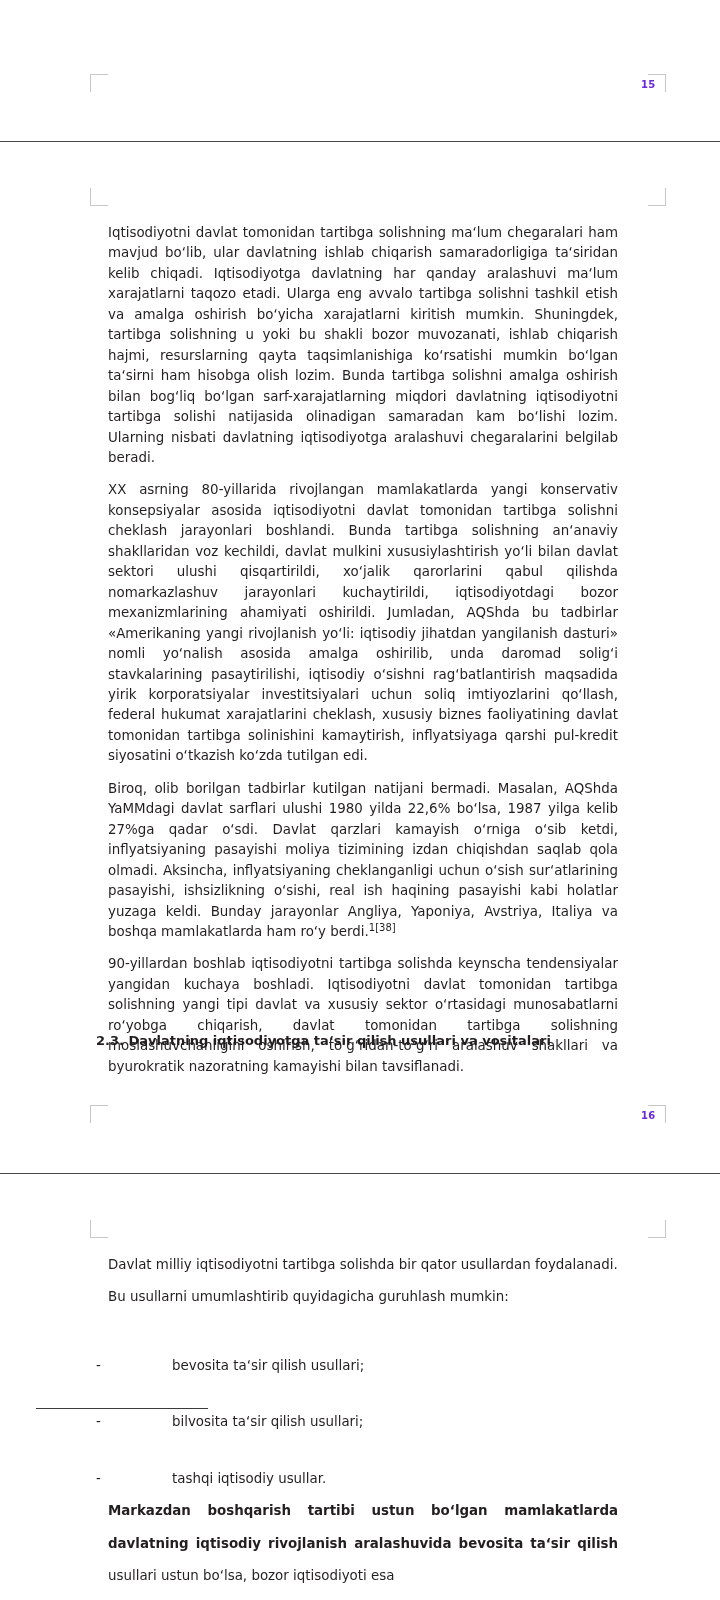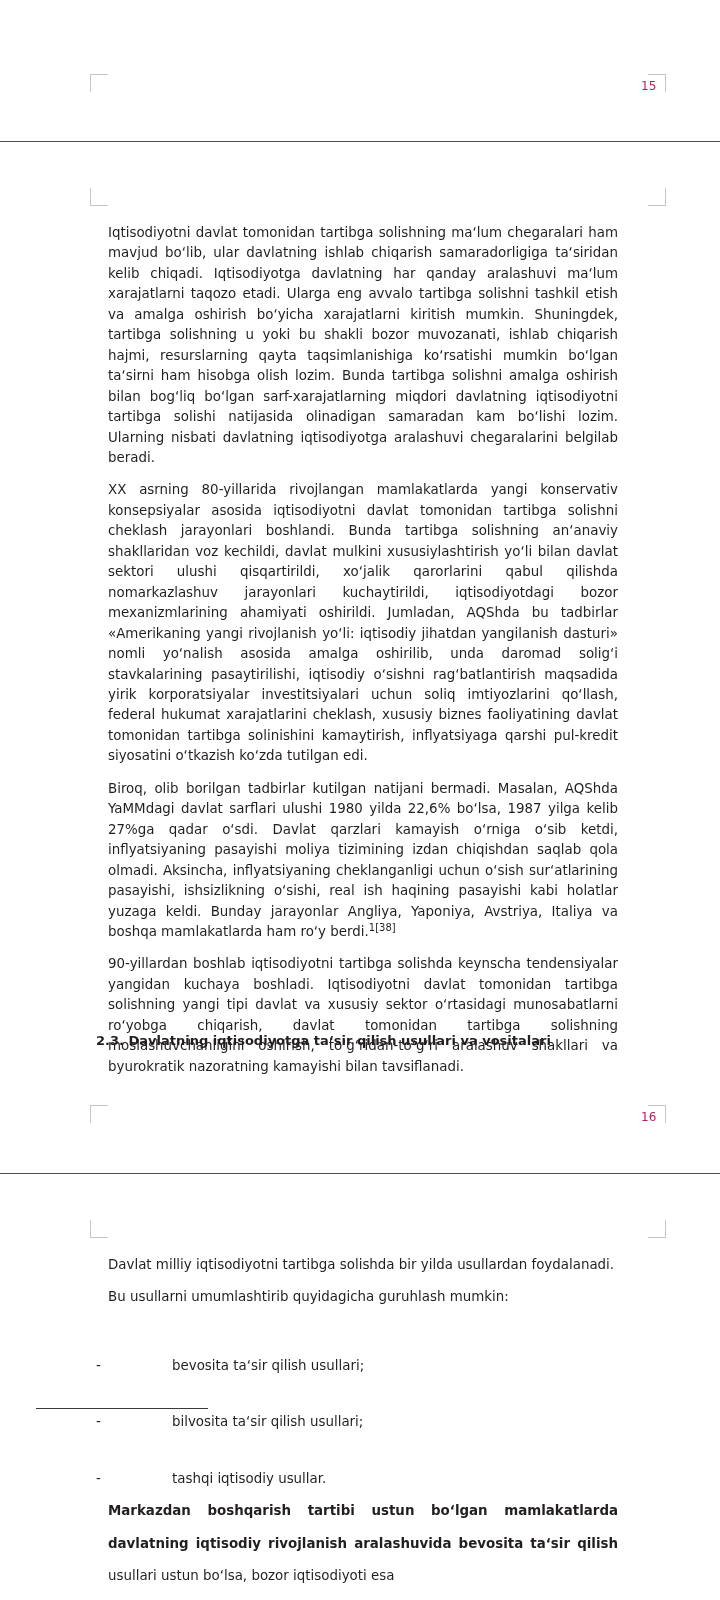--- a/index.html
+++ b/index.html
@@ -39,24 +39,25 @@
     height: 18px;
     box-sizing: border-box;
   }
   .crop.tl { border-top: 1.5px solid #c6c6c6; border-left: 1.5px solid #c6c6c6; }
   .crop.tr { border-top: 1.5px solid #c6c6c6; border-right: 1.5px solid #c6c6c6; }
   .crop.bl { border-bottom: 1.5px solid #c6c6c6; border-left: 1.5px solid #c6c6c6; }
   .crop.br { border-bottom: 1.5px solid #c6c6c6; border-right: 1.5px solid #c6c6c6; }
 
   .folio {
     position: absolute;
-    font-size: 12px;
-    color: #be185d;
+    font-size: 10px;
+    color: #6d28d9;
     letter-spacing: .2px;
     line-height: 1;
+    font-weight: bold;
   }
 
   .text-col {
     position: absolute;
     left: 96px;
     width: 534px;
   }
 
   p.body {
     margin: 12px;
@@ -146,21 +147,21 @@
   <div class="crop tr" style="top:20px; left:648px;"></div>
 
   <div class="folio" style="top:26px; left:641px;text-align:center;">16</div>
 
   <div class="sheet-rule" style="top:88px;"></div>
 
   <div class="crop bl" style="top:135px; left:90px;"></div>
   <div class="crop br" style="top:135px; left:648px;"></div>
 
   <div class="text-col" style="top:158px;">
-    <p class="body">Davlat milliy iqtisodiyotni tartibga solishda bir yilda usullardan foydalanadi.</p>
+    <p class="body">Davlat milliy iqtisodiyotni tartibga solishda bir qator usullardan foydalanadi.</p>
     <p class="body">Bu usullarni umumlashtirib quyidagicha guruhlash mumkin:</p>
 
     <ul class="dash-list">
       <li>
         <span class="dash">-</span>
         <span class="li-text">bevosita ta‘sir qilish usullari;</span>
       </li>
       <li>
         <span class="dash">-</span>
         <span class="li-text">bilvosita ta‘sir qilish usullari;</span>

